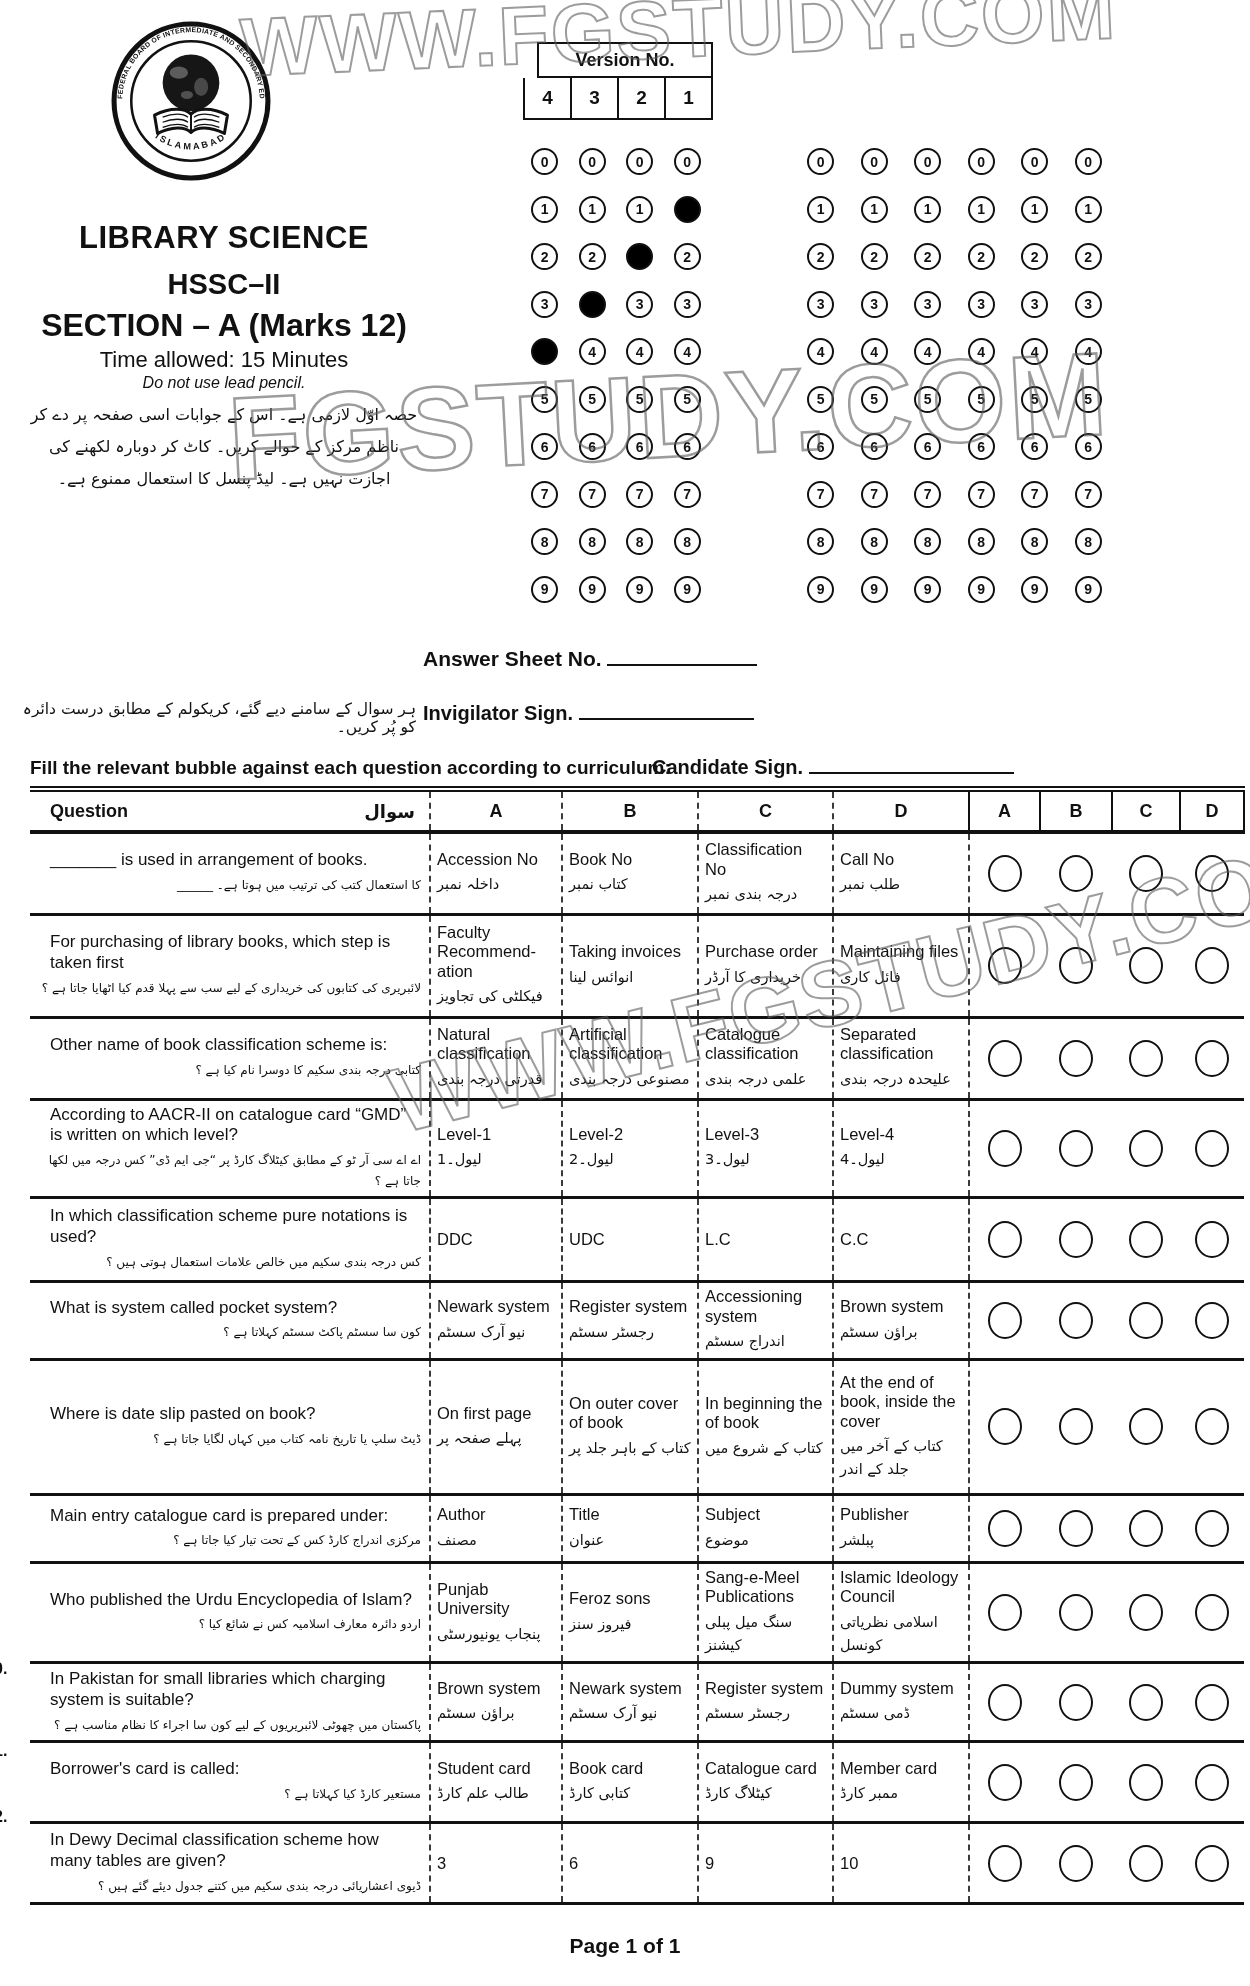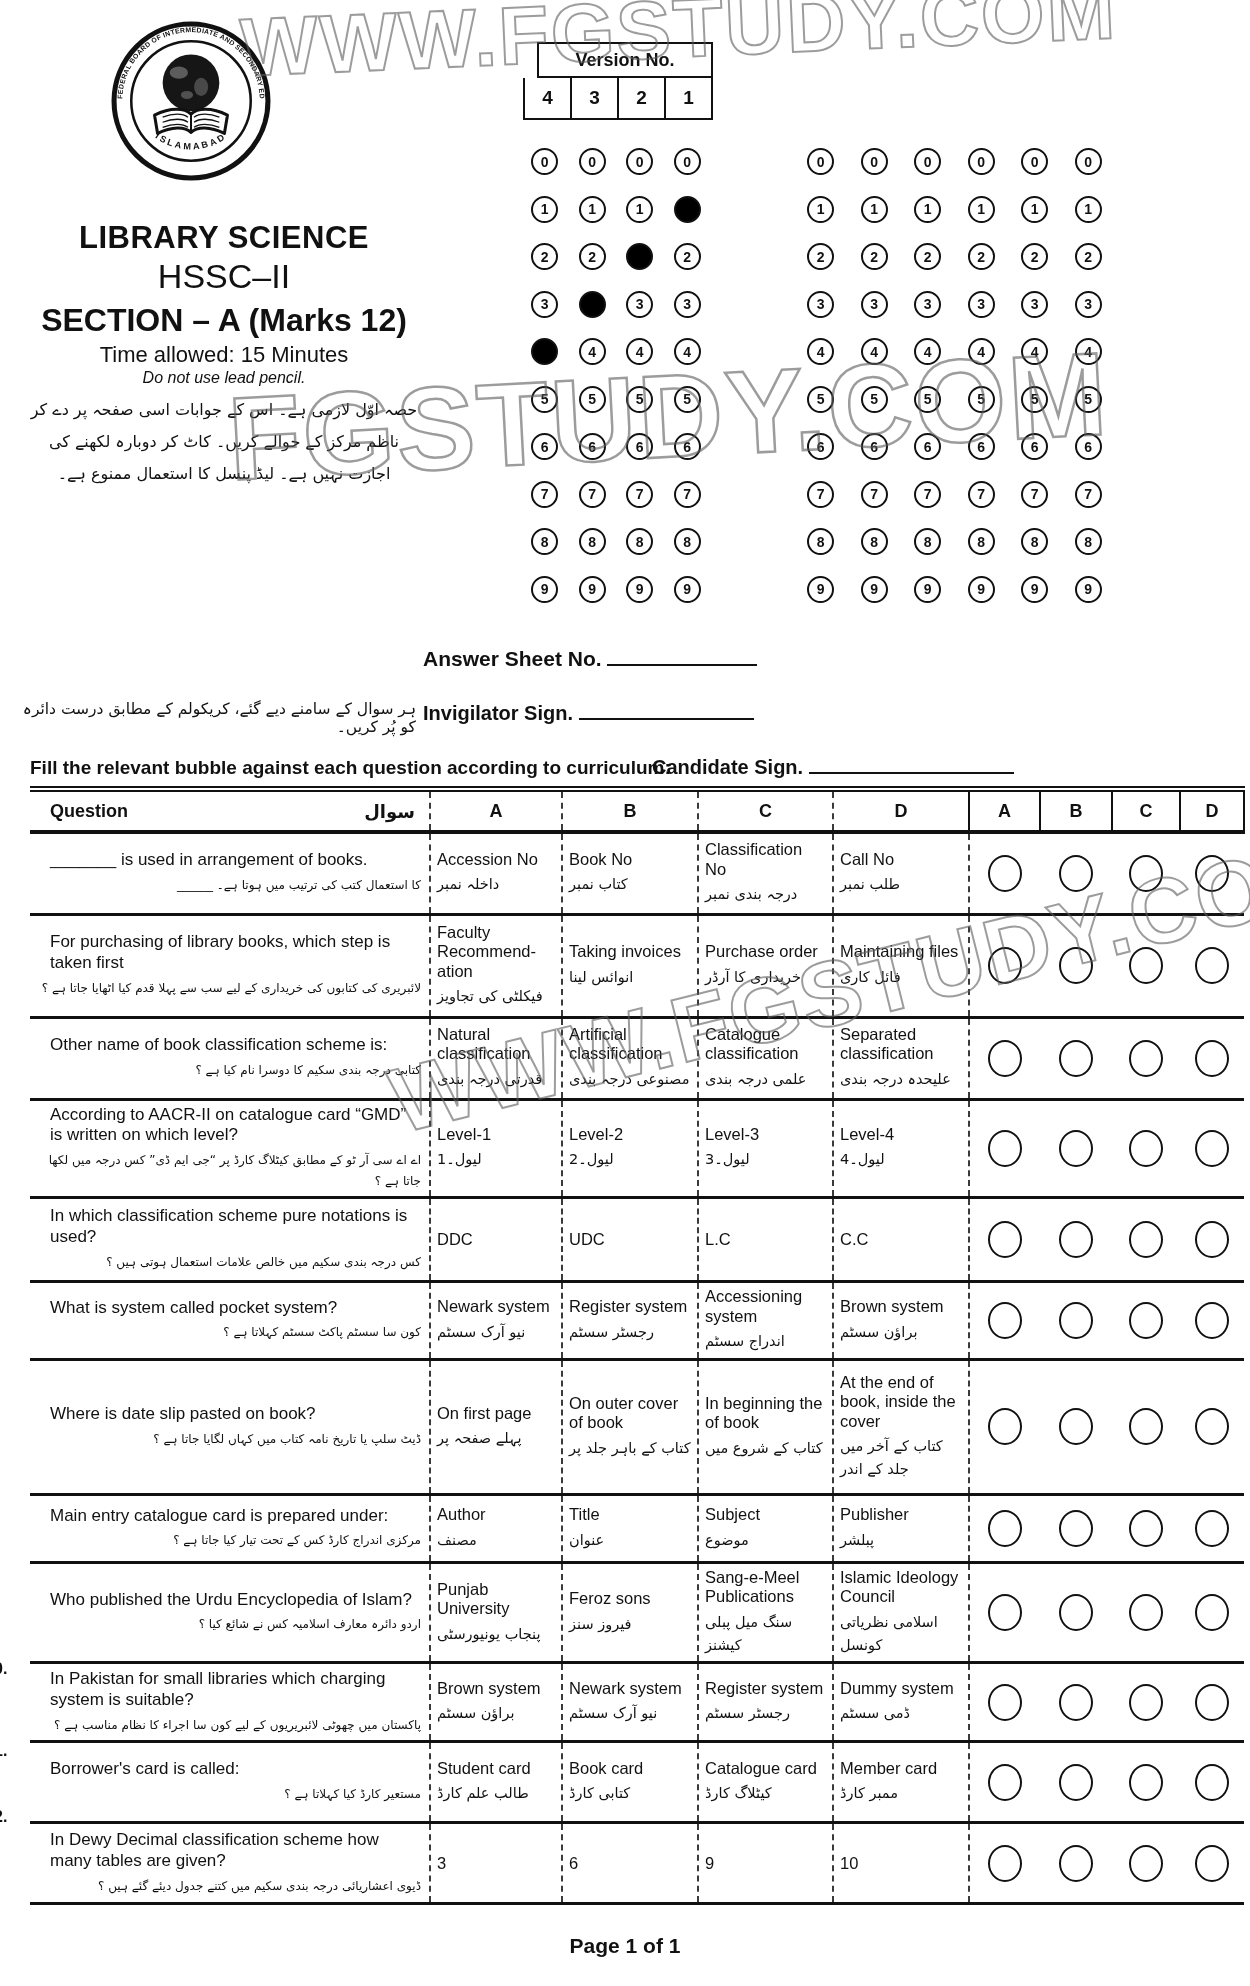--- a/index.html
+++ b/index.html
@@ -13,21 +13,21 @@
   .wm-top{top:-18px;left:240px;font-size:82px;transform:rotate(-2.5deg);}
   .wm-mid{top:348px;left:228px;font-size:118px;-webkit-text-stroke-width:2.5px;transform:rotate(-3deg);}
   .wm-table{top:1052px;left:380px;font-size:92px;transform:rotate(-14deg);transform-origin:left top;}
 
   
   .logo{position:absolute;left:110px;top:20px;width:162px;height:162px;}
 
   
   .head{position:absolute;left:28px;top:220px;width:392px;text-align:center;z-index:2;}
   .t1{font-size:31px;font-weight:bold;margin:0;letter-spacing:.5px;}
-  .t2{font-size:34px;font-weight:normal;margin:1px 0 0;}
+  .t2{font-size:29px;font-weight:bold;margin:12px 0 0;}
   .t3{font-size:32px;font-weight:bold;margin:6px 0 0;}
   .t4{font-size:22px;margin:3px 0 0;}
   .inst{font-size:16.5px;font-weight:bold;margin:5px 0 0;line-height:1.28;}
   .nopencil{font-size:16px;font-style:italic;margin:1px 0 0;}
   .urdu-inst{font-size:16px;margin:7px 0 0;line-height:2;}
 
   
   .vbox{position:absolute;left:523px;top:42px;width:190px;z-index:2;}
   .vhead{margin-left:14px;height:32px;border:2px solid #111;display:flex;align-items:center;
          justify-content:center;font-weight:bold;font-size:18px;background:transparent;}

